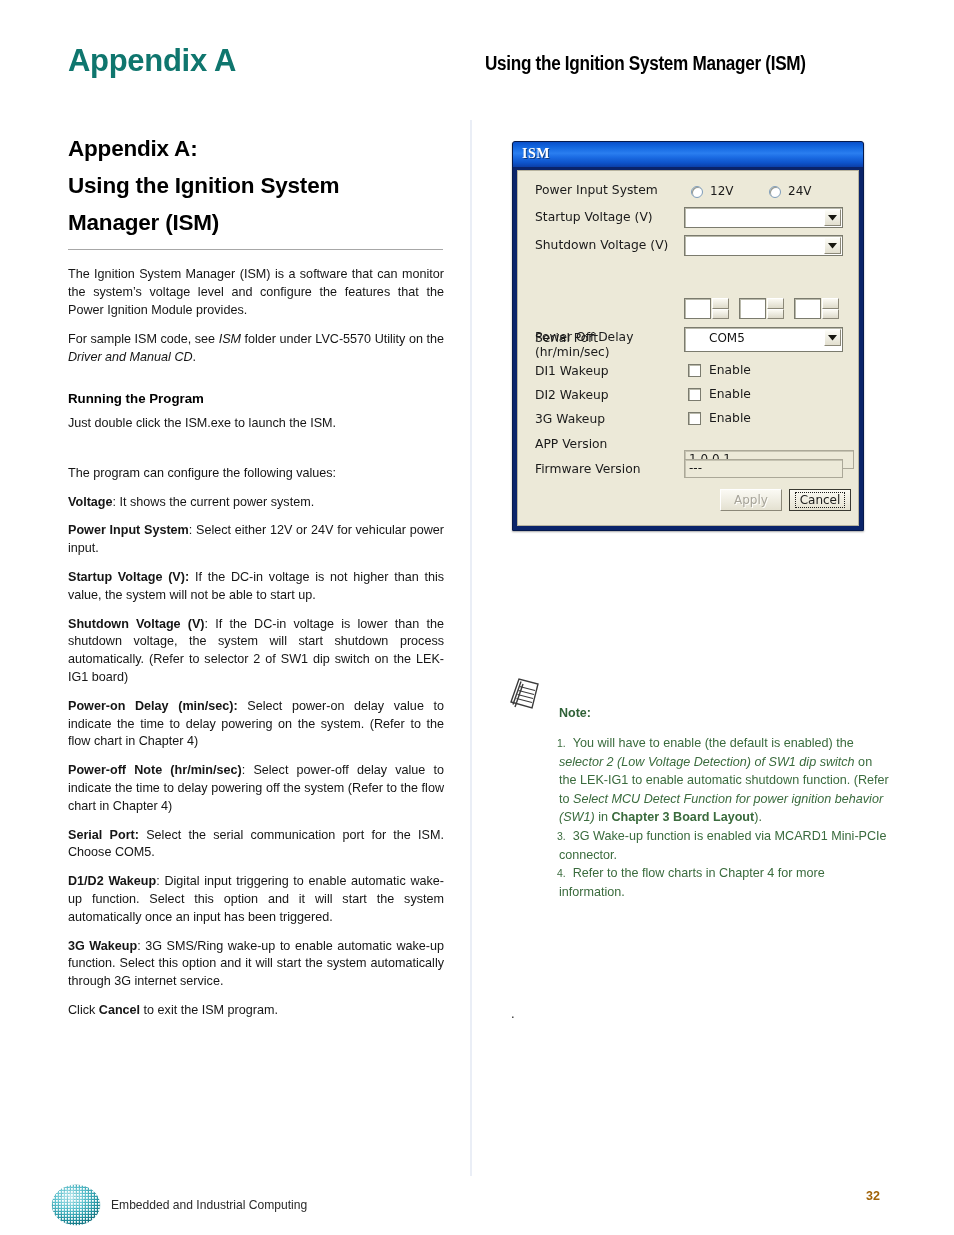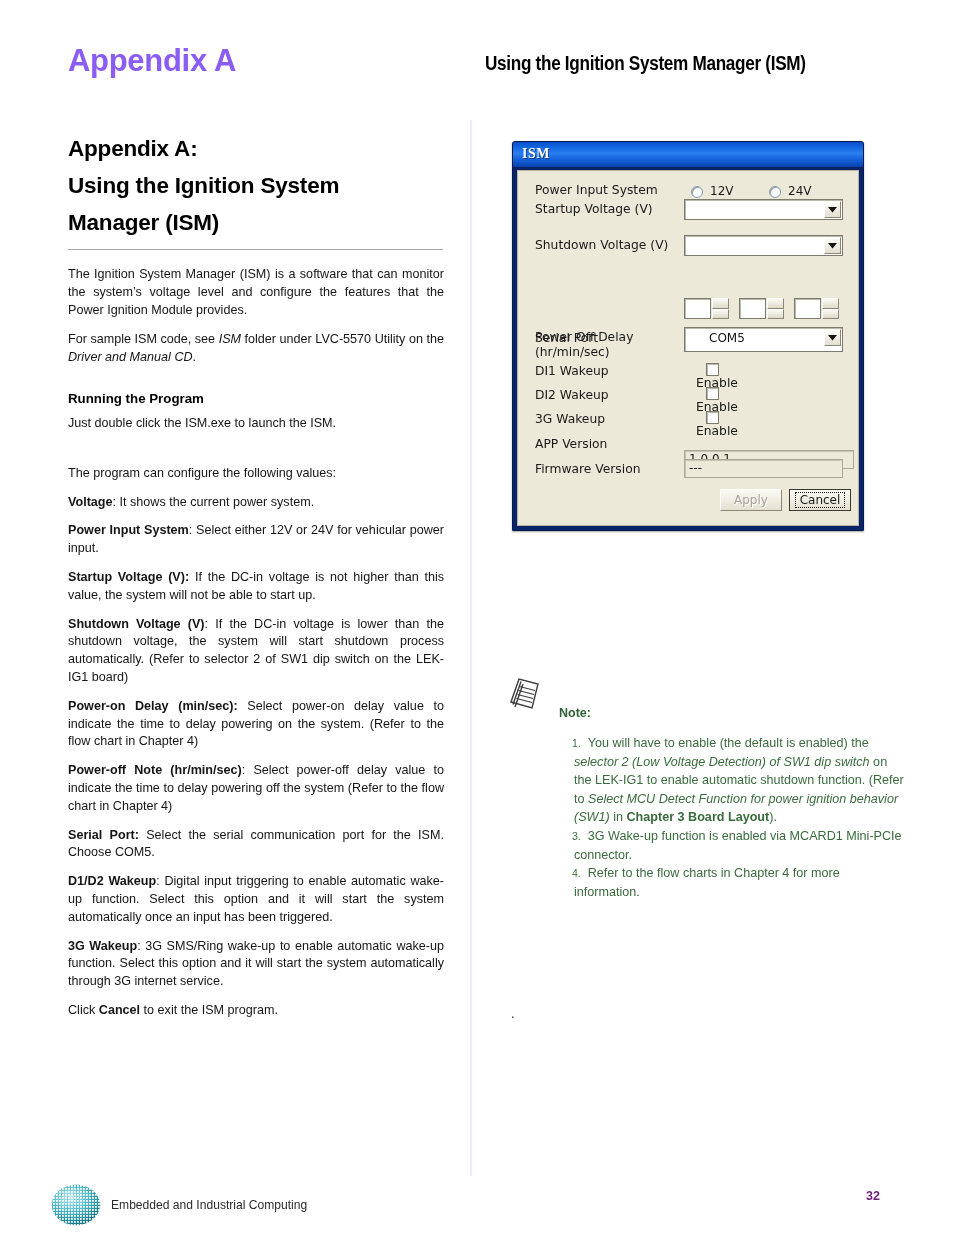--- a/index.html
+++ b/index.html
@@ -20,21 +20,21 @@
   #page-header {
     position: absolute;
     left: 0; top: 0; width: 954px; height: 110px;
   }
   #appendix-title {
     position: absolute;
     left: 68px; top: 43px;
     font-size: 31px;
     font-weight: bold;
     letter-spacing: -0.3px;
-    color: #8b5cf6;
+    color: #0f766e;
   }
   #running-header {
     position: absolute;
     left: 485px; top: 52px;
     font-size: 19.5px;
     font-weight: bold;
     letter-spacing: -0.35px;
     transform: scaleX(0.88);
     transform-origin: left center;
     color: #000;
@@ -202,21 +202,21 @@
   }
   .spin-btn {
     flex: 1;
     background: linear-gradient(to bottom, #fbfaf3, #dedbcb);
     border: 1px solid #ffffff;
     border-right-color: #8b8878;
     border-bottom-color: #8b8878;
     box-sizing: border-box;
   }
 
-  .checkbox-row { position: absolute; display: flex; align-items: center; flex-direction: column; }
+  .checkbox-row { position: absolute; display: flex; align-items: center; }
   .checkbox-box {
     width: 13px; height: 13px;
     background: #ffffff;
     border: 1px solid #7b7b6e;
     box-sizing: border-box;
     box-shadow: inset 1px 1px 0 #b9b9ab;
   }
   .checkbox-label {
     font-size: 12.3px;
     margin-left: 8px;
@@ -280,21 +280,20 @@
     font-weight: bold;
     color: #2f6137;
   }
   #note-list {
     position: absolute;
     left: 69px; top: 62px;
     width: 330px;
     color: #3a6b3d;
     font-size: 12.6px;
     line-height: 18.6px;
-    margin-left: 15px;
   }
   .note-item { margin: 0 0 0 0; text-indent: -2px; }
   .note-num {
     font-size: 10.5px;
     margin-right: 7px;
   }
   .note-item em { font-style: italic; }
   .note-item b { font-weight: bold; }
 
   #stray-dot {
@@ -322,21 +321,21 @@
     color: #2b2b2b;
     transform: scaleX(0.93);
     transform-origin: left center;
     white-space: nowrap;
   }
   #page-number {
     position: absolute;
     left: 866px; top: 1189px;
     font-size: 12.5px;
     font-weight: bold;
-    color: #701a75;
+    color: #a16207;
   }
 </style>
 </head>
 <body>
 
 <div id="page-header">
   <div id="appendix-title">Appendix A</div>
   <div id="running-header">Using the Ignition System Manager (ISM)</div>
 </div>
 
@@ -394,21 +393,21 @@
           <span class="radio-circle"></span>
           <span class="radio-label">12V</span>
         </div>
         <div class="radio-item" style="left:251px; top:5px;">
           <span class="radio-circle"></span>
           <span class="radio-label">24V</span>
         </div>
       </div>
     </div>
 
-    <div class="ism-row" style="top:28px;">
+    <div class="ism-row" style="top:36px;">
       <span class="ism-label" style="top:3px;">Startup Voltage (V)</span>
       <div class="combo" style="left:166px; top:0px; width:159px;">
         <span class="combo-text"></span>
         <span class="combo-arrow-btn">
           <svg width="9" height="6" viewBox="0 0 9 6">
               <path d="M0 0 L9 0 L4.5 5.5 Z" fill="#16160f"></path>
             </svg>
         </span>
       </div>
     </div>

